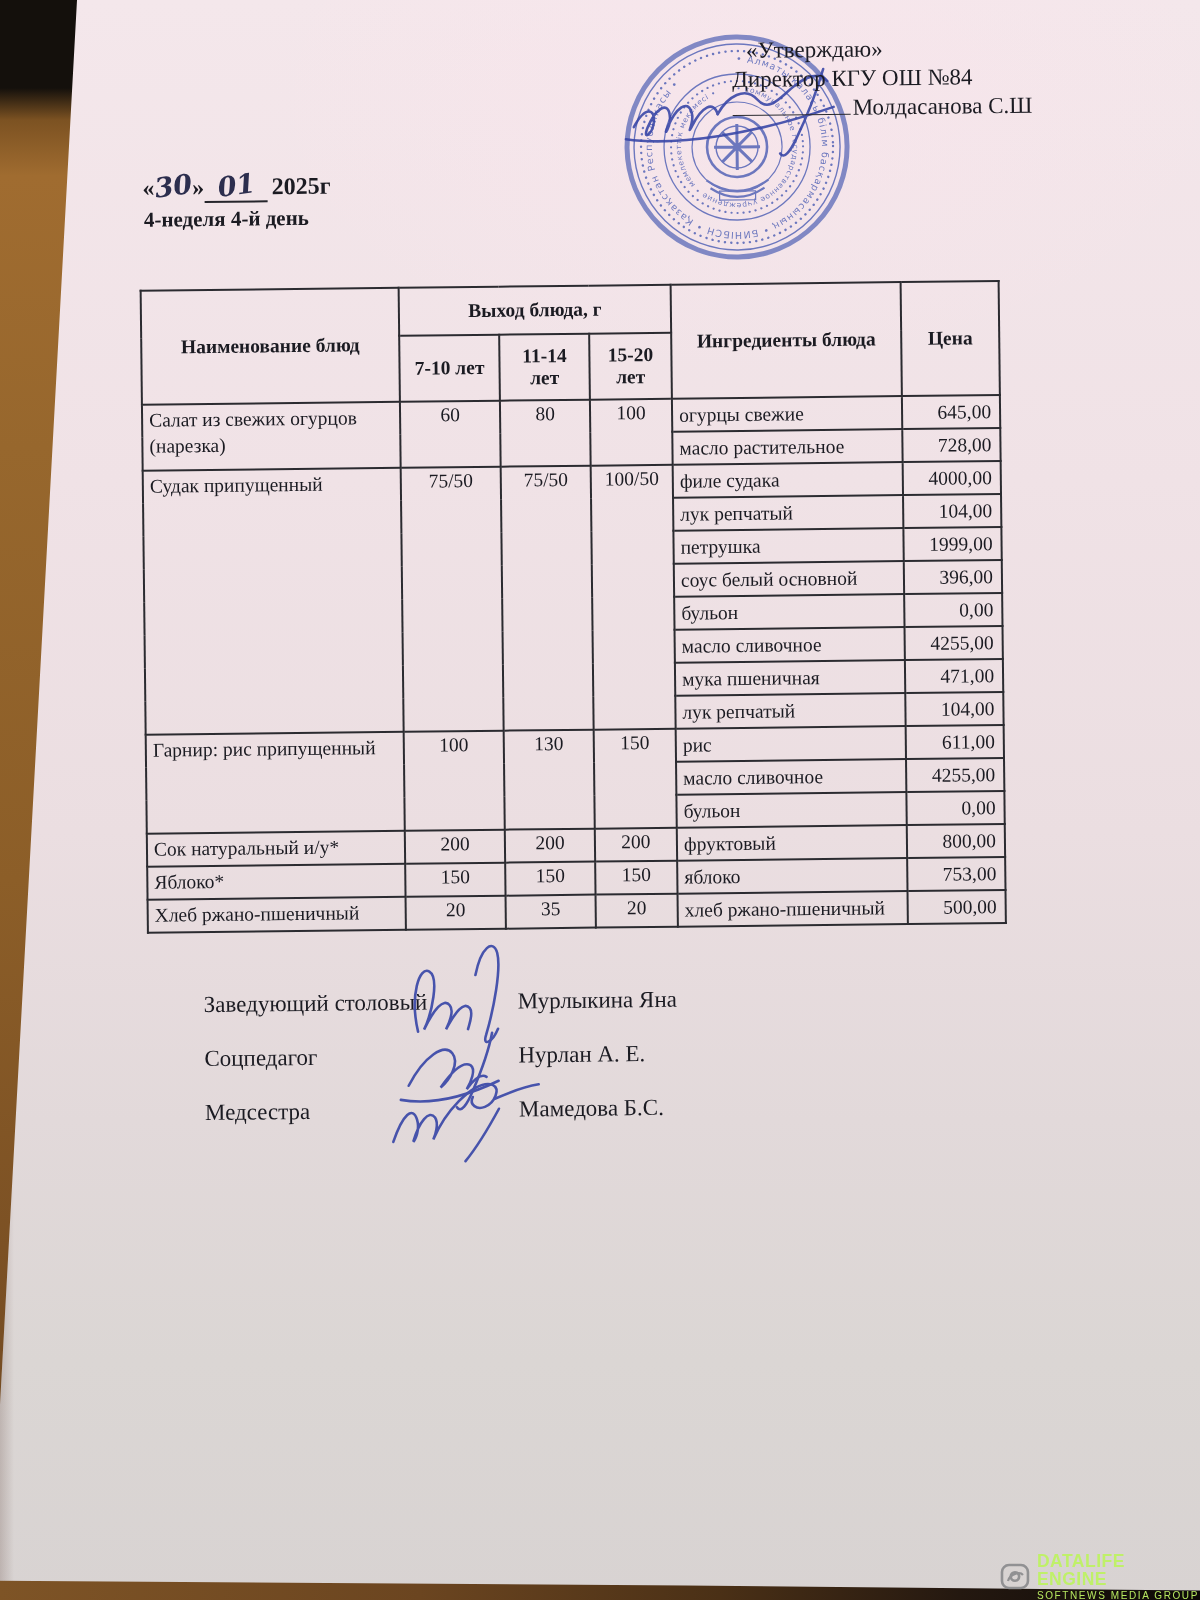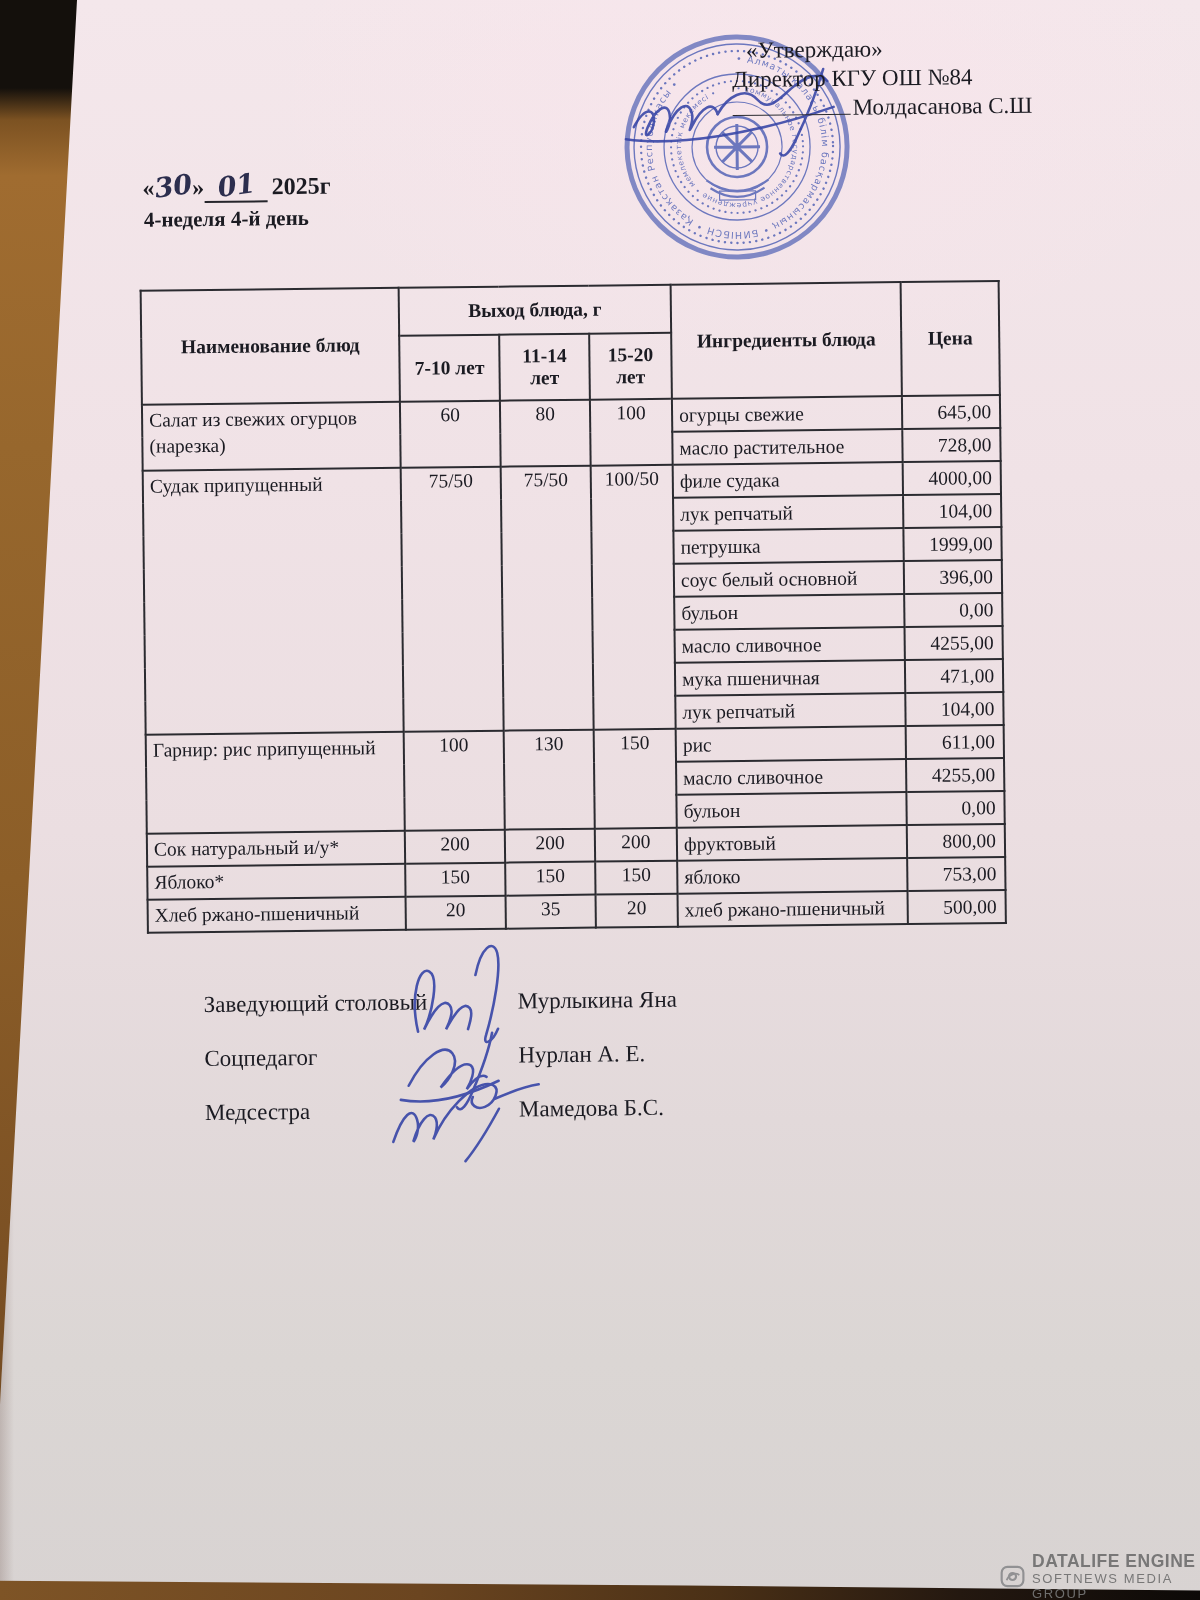--- a/index.html
+++ b/index.html
@@ -35,23 +35,23 @@
   .menu .hdr-sub th{height:60px;}
   .menu td.dish{vertical-align:top;text-align:left;line-height:1.32;}
   .menu td.out{vertical-align:top;text-align:center;}
   .menu td.ing{text-align:left;height:27px;}
   .menu td.price{text-align:right;padding-right:8px;font-weight:500;}
 
   .sig-row{position:absolute;left:196px;font-size:23px;white-space:nowrap;width:600px;}
   .sig-row .name{position:absolute;left:314px;top:0;}
 
   .watermark{position:absolute;left:1000px;top:1552px;display:flex;align-items:center;gap:7px;
-    color:#737373;opacity:.95;font-family:"Liberation Sans","DejaVu Sans",sans-serif;}
+    color:#bef264;opacity:.95;font-family:"Liberation Sans","DejaVu Sans",sans-serif;}
   .wm-title{font-size:17.5px;font-weight:bold;letter-spacing:.5px;line-height:1.05;}
-  .wm-sub{font-size:13px;letter-spacing:1.6px;margin-top:1px;}
+  .wm-sub{font-size:10px;letter-spacing:1.6px;margin-top:1px;}
 
   svg text{font-family:"DejaVu Sans",sans-serif;}
 </style>
 </head>
 <body>
 
 <div class="scene">
   <div class="bg-wood-left"></div>
   <div class="bg-bottom"></div>
 

